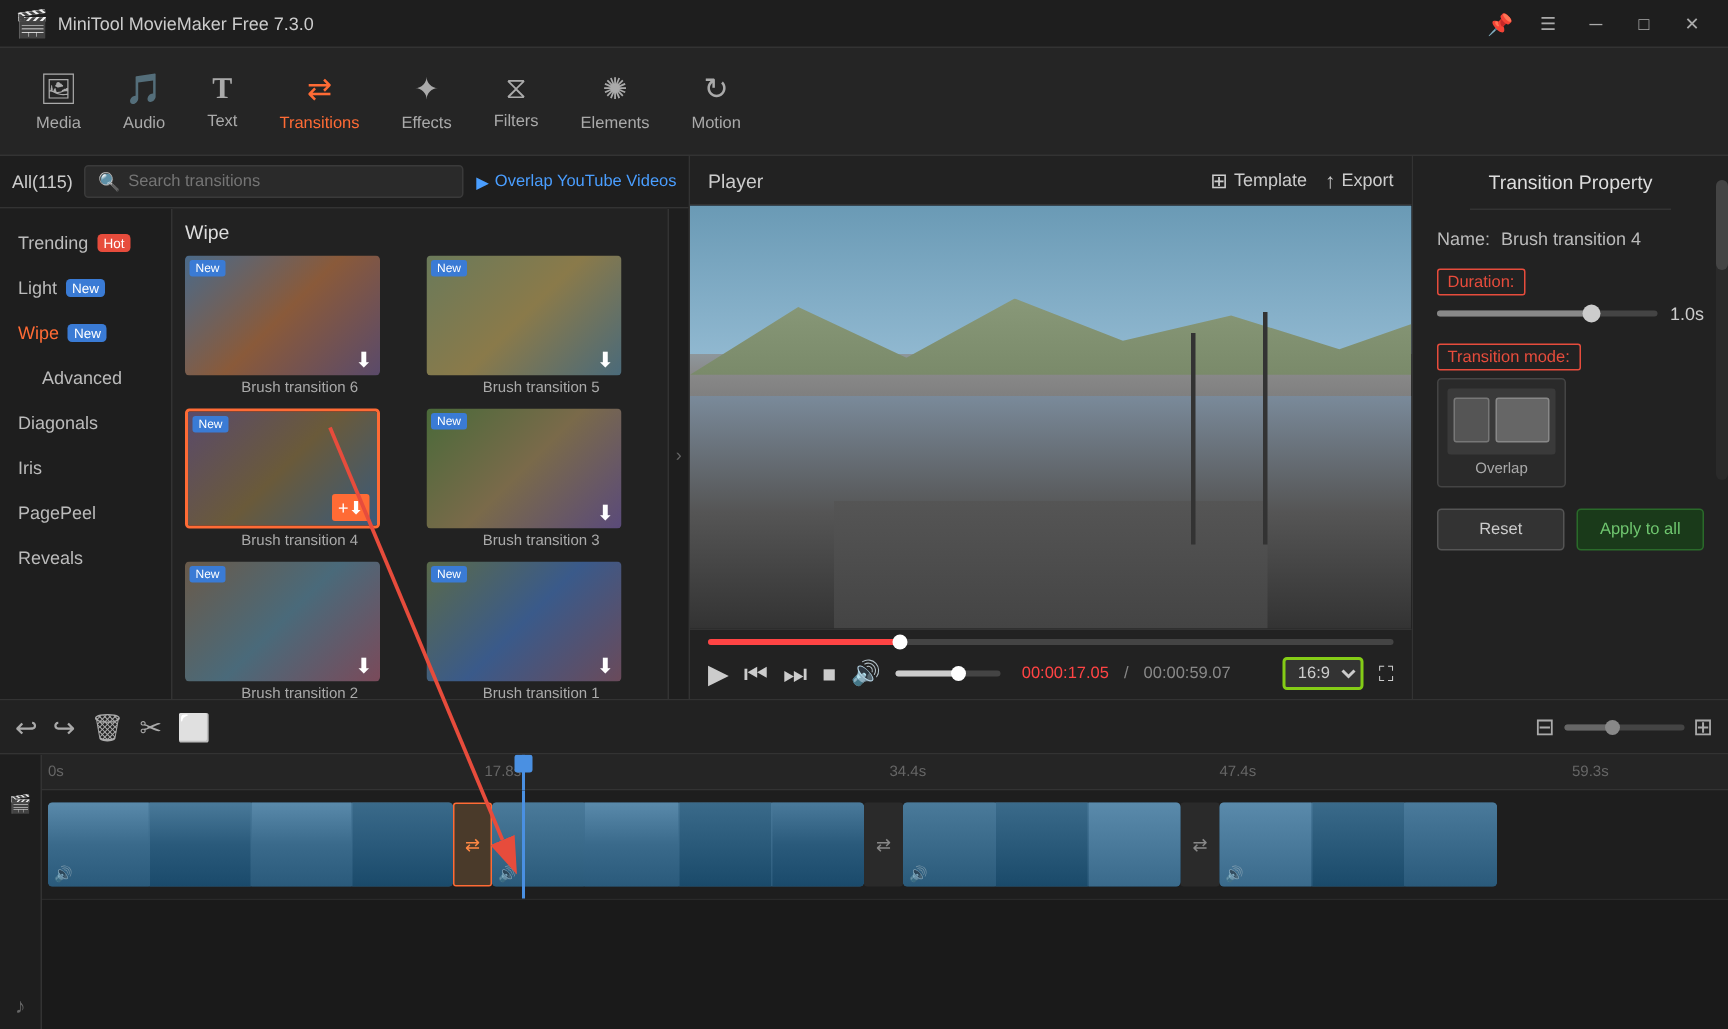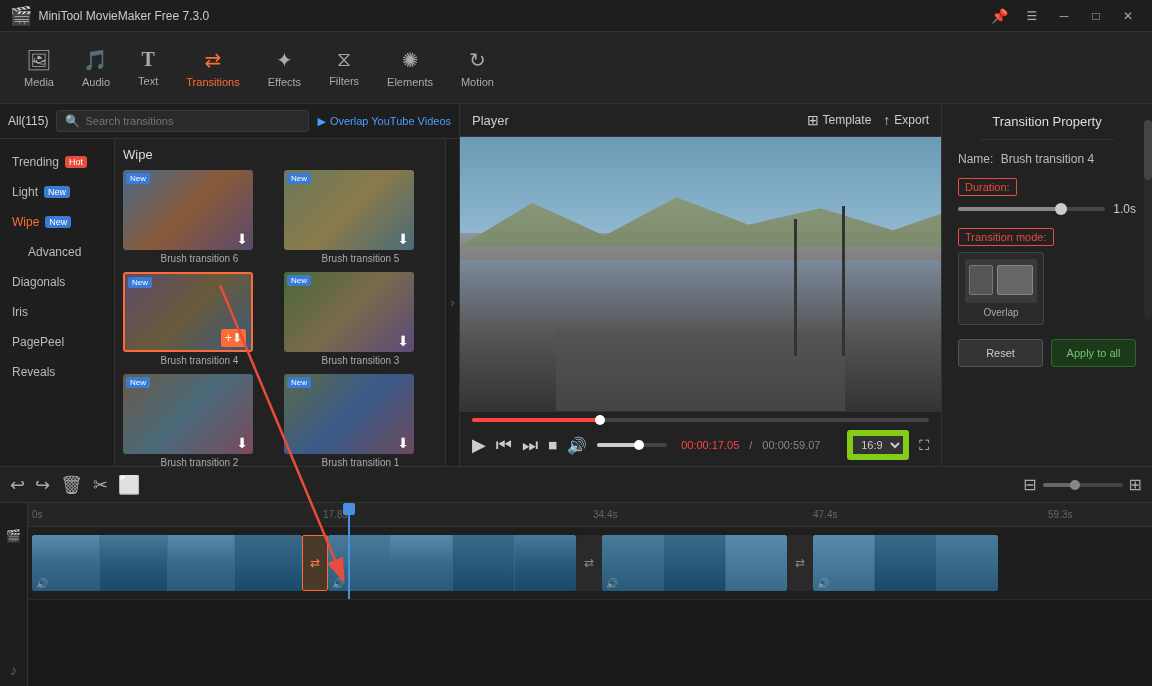--- a/index.html
+++ b/index.html
@@ -245,21 +245,21 @@
           <button style="background:none; border:none; color:#ccc; cursor:pointer; font-size:18px;">⏹</button>
           <button style="background:none; border:none; color:#ccc; cursor:pointer; font-size:16px;">🔊</button>
           <div style="width:70px; height:4px; background:#444; border-radius:2px; position:relative; cursor:pointer;">
             <div style="height:100%; width:60%; background:#ccc; border-radius:2px;"></div>
             <div style="width:10px; height:10px; background:#fff; border-radius:50%; position:absolute; top:-3px; left:calc(60% - 5px);"></div>
           </div>
           <span style="color:#ff4444; font-size:11px; margin-left:4px;">00:00:17.05</span>
           <span style="color:#888; font-size:11px;"> / </span>
           <span style="color:#888; font-size:11px;">00:00:59.07</span>
           <div style="flex:1;"></div>
-          <select style="background:#333; border:6px solid #84cc16; color:#ccc; font-size:11px; padding:2px 4px; border-radius:3px;">
+          <select style="background:#333; border:2px solid #84cc16; color:#ccc; font-size:11px; padding:2px 4px; border-radius:3px;">
             <option>16:9</option>
             <option>9:16</option>
             <option>1:1</option>
             <option>4:3</option>
           </select>
           <button style="background:none; border:none; color:#ccc; cursor:pointer; font-size:14px;">⛶</button>
         </div>
       </div>
     </div>
 

